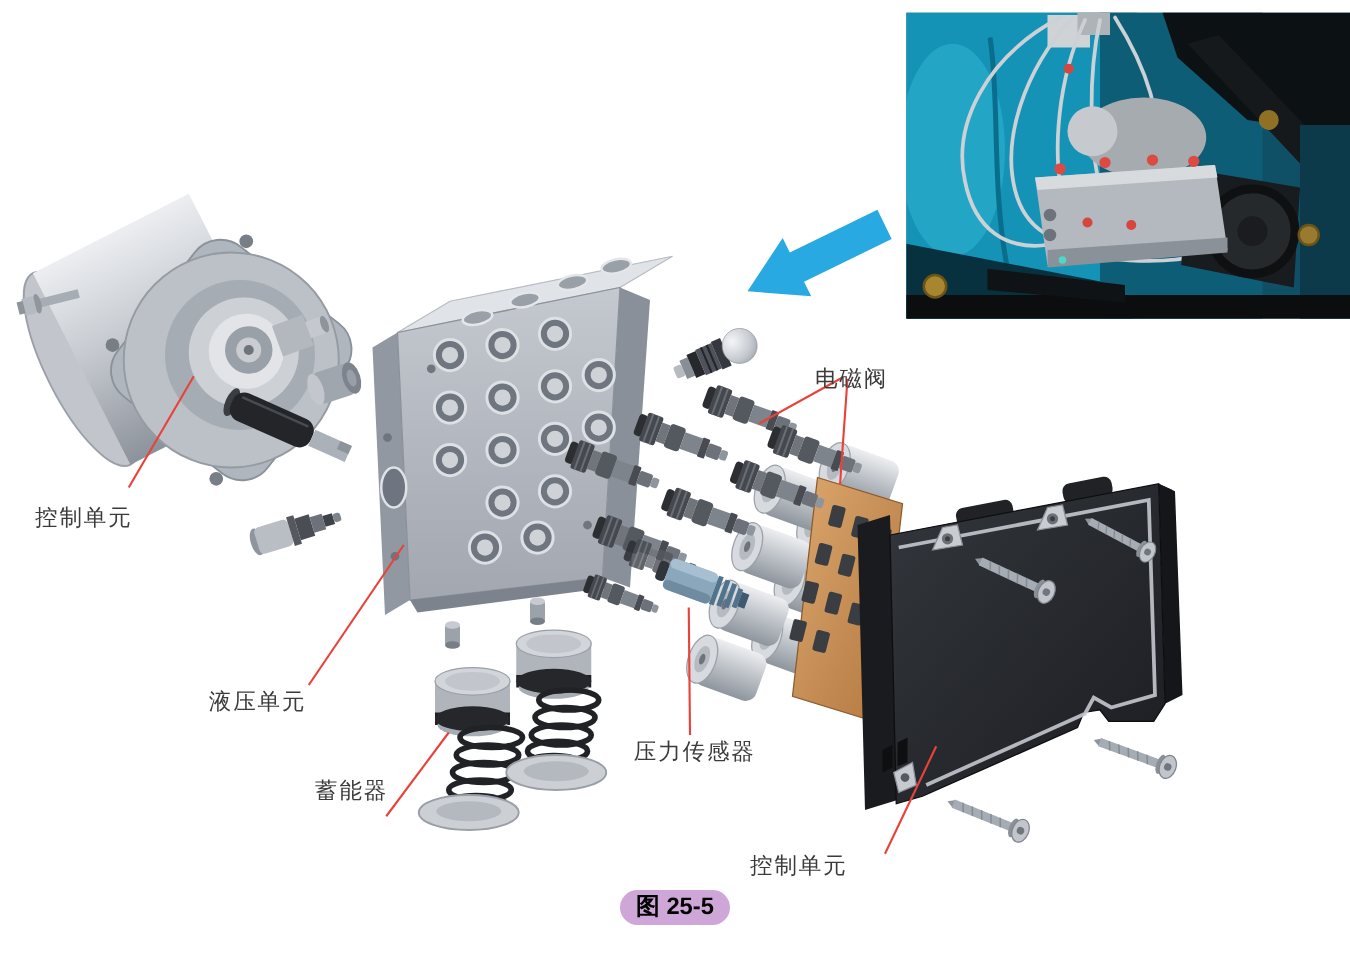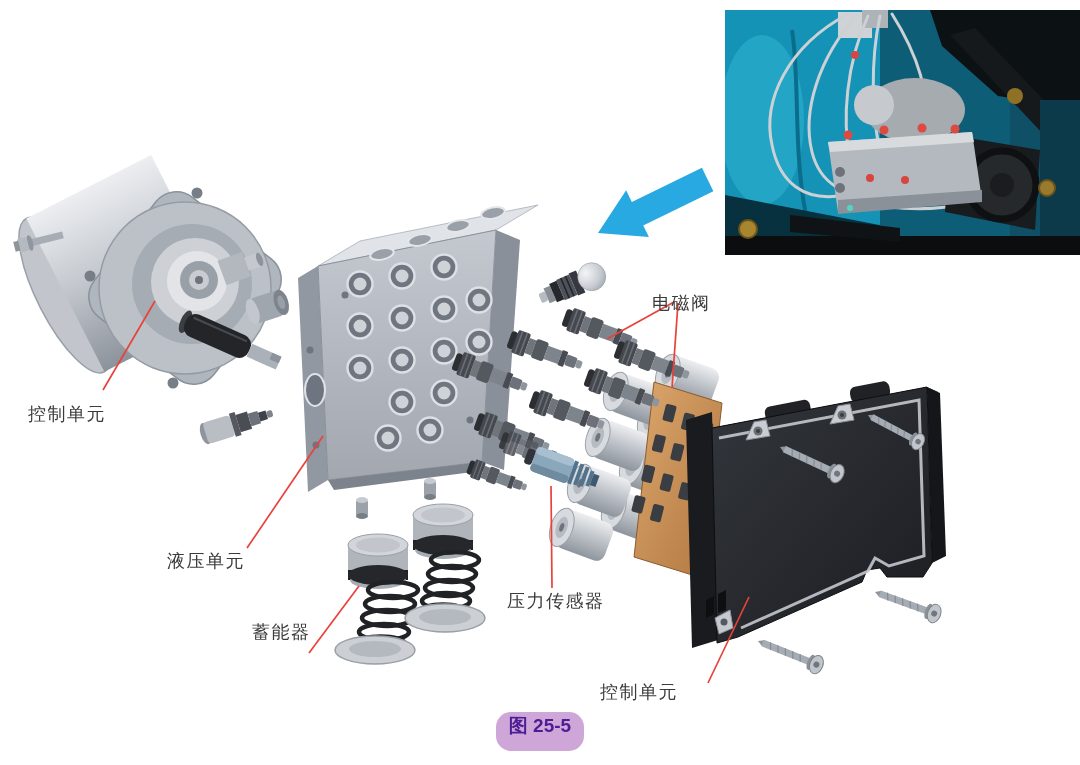--- a/index.html
+++ b/index.html
@@ -3,22 +3,22 @@
 <meta charset="utf-8">
 <style>
   html,body{margin:0;padding:0;background:#ffffff;}
   .page{position:relative;width:1080px;height:765px;background:#ffffff;overflow:hidden;
         font-family:"Liberation Sans",sans-serif;}
   .page svg{position:absolute;left:0;top:0;}
   .part-label{position:absolute;font-size:18px;font-weight:500;color:#3b3b3b;
               letter-spacing:1.5px;white-space:nowrap;z-index:5;}
   .caption-row{position:absolute;left:0;right:0;top:712px;display:flex;
                justify-content:center;align-items:center;gap:13px;z-index:5;}
-  .caption-badge{background:#cfa6d8;color:#4c1d95;font-size:19px;font-weight:bold;
-                 padding:2px 13px 13px;border-radius:15px;line-height:1.25;}
+  .caption-badge{background:#cfa6d8;color:#000000;font-size:19px;font-weight:bold;
+                 padding:2px 13px 2px;border-radius:15px;line-height:1.25;}
   .caption-title{font-size:20px;font-weight:bold;color:#3e3e3e;letter-spacing:0.5px;}
 </style>
 </head>
 <body>
 
 <div class="page">
 
 <svg width="1080" height="765" viewBox="0 0 1080 765">
   <defs>
     <clipPath id="photoClip">

